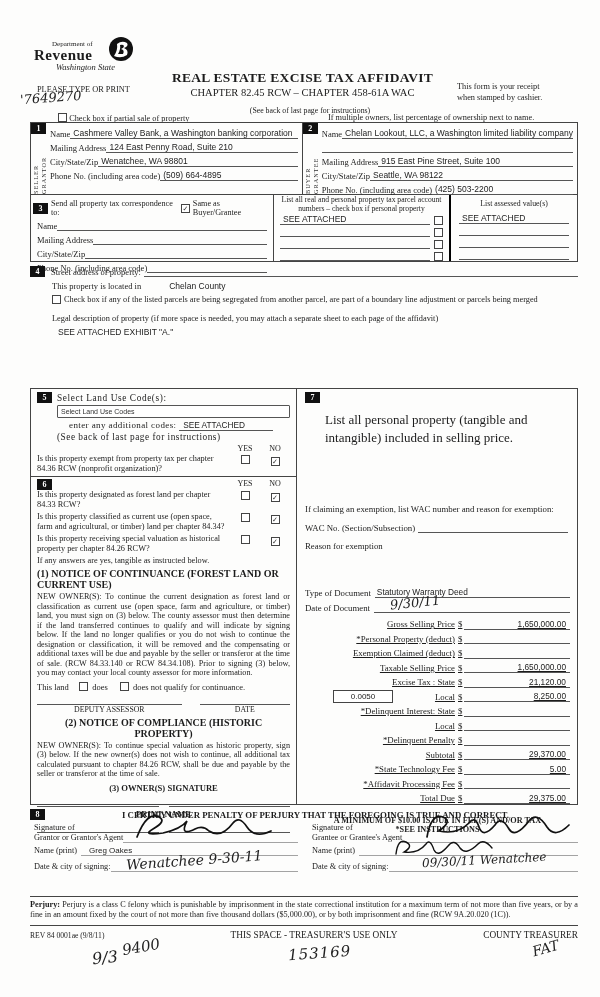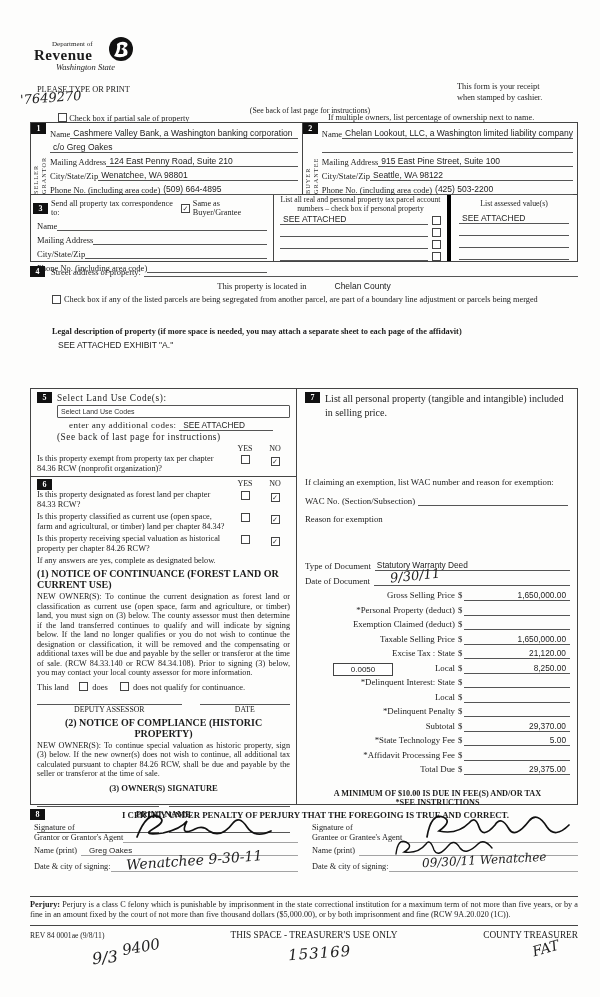--- a/index.html
+++ b/index.html
@@ -60,21 +60,21 @@
   .qtext { flex:1; font-size:8.3px; line-height:1.15; padding-right:4px; }
   .cbcol { width:30px; text-align:center; padding-top:1px; }
   .para { font-size:8.2px; line-height:1.16; text-align:justify; margin-bottom:4px; }
   .ntitle { font-size:10px; font-weight:bold; margin:3px 0 2px 0; }
   .sigline { display:flex; gap:18px; margin-top:12px; }
   .sigline .fl { flex:1; }
   .ulabels { display:flex; gap:18px; font-size:7.8px; }
   .ulabels span:first-child { flex:1.6; text-align:center; }
   .ulabels span:last-child { flex:1; text-align:center; }
   
-  .mrow { display:flex; align-items:flex-start; height:14.5px; position:relative; }
+  .mrow { display:flex; align-items:center; height:14.5px; position:relative;text-decoration:underline; }
   .mlabel { width:150px; text-align:right; font-size:8.8px; white-space:nowrap; }
   .mdollar { padding:0 2px 0 3px; font-size:8.8px; }
   .mline { flex:1; border-bottom:1px solid #555; text-align:right; font-size:8.3px; padding-right:4px; height:11px; }
   .ratebox {
     position:absolute; left:28px; bottom:1px; width:60px; height:13px; border:1px solid #444;
     font:8px/12px "Liberation Sans", sans-serif; text-align:center; background:#fff;
   }
   
   .s8col { padding-top:3px; }
   .slbl { font-size:8.3px; line-height:1.2; white-space:nowrap; }
@@ -91,20 +91,24 @@
     <div class="logo-dept">Department of</div>
     <div class="logo-word">Revenue</div>
     <div class="logo-state">Washington State</div>
     <svg class="logo-mark" viewBox="0 0 26 26">
       <circle cx="13" cy="13" r="12" fill="#111"></circle>
       <path d="M6 20 Q10 14 9 8 Q14 4 19 7 Q21 10 16 12 Q21 14 19 19 Q13 23 6 20 Z" fill="#fdfdfc"></path>
       <path d="M10 18 Q13 13 12 9 Q15 8 16 10 Q16 12 13 13 Q17 14 15 18 Z" fill="#111"></path>
     </svg>
   </div>
 
+  <div class="abs ctr" style="left:145px; top:70px; width:315px;">
+    <div class="title">REAL ESTATE EXCISE TAX AFFIDAVIT</div>
+    <div class="subtitle">CHAPTER 82.45 RCW – CHAPTER 458-61A WAC</div>
+  </div>
 
   <div class="abs" style="left:457px; top:82px; width:125px; font-size:8.3px; line-height:1.3;">
     <div>This form is your receipt</div>
     <div>when stamped by cashier.</div>
   </div>
 
   <div class="abs" style="left:37px; top:85px; font-size:8.3px;">PLEASE TYPE OR PRINT</div>
 
   <div class="abs hw" style="left:20px; top:90px; font-size:13px; transform:rotate(-4deg);">'7649270</div>
 
@@ -122,23 +126,20 @@
       <div style="width:272px; border-right:1px solid #444; display:flex; position:relative;">
         <span class="badge abs" style="left:0; top:0;">1</span>
         <div class="vlabels">
           <span>SELLER</span>
           <span>GRANTOR</span>
         </div>
         <div class="fieldcol">
           <div class="frow">
               <span>Name</span>
               <span class="fl val">Cashmere Valley Bank, a Washington banking corporation</span>
-            </div>
-          <div class="frow">
-              <span class="fl val">c/o Greg Oakes</span>
             </div>
           <div class="frow">
               <span>Mailing Address</span>
               <span class="fl val">124 East Penny Road, Suite 210</span>
             </div>
           <div class="frow">
               <span>City/State/Zip</span>
               <span class="fl val">Wenatchee, WA  98801</span>
             </div>
           <div class="frow">
@@ -196,21 +197,21 @@
           </div>
         <div class="frow" style="margin-left:4px;">
             <span>City/State/Zip</span>
             <span class="fl"></span>
           </div>
         <div class="frow" style="margin-left:4px;">
             <span>Phone No. (including area code)</span>
             <span class="fl"></span>
           </div>
       </div>
-      <div style="width:177px; border-right:4px solid #000000; padding:1px 6px 0 6px;">
+      <div style="width:177px; border-right:2px solid #000000; padding:1px 6px 0 6px;">
         <div class="ctr" style="font-size:7.6px; line-height:1.15;">
           <div>List all real and personal property tax parcel account</div>
           <div>numbers – check box if personal property</div>
         </div>
         <div class="frow" style="height:12px;">
             <span class="fl val grow">SEE ATTACHED</span>
             <span class="cb" style="margin-left:4px;"></span>
           </div>
         <div class="frow" style="height:12px;">
             <span class="fl grow"></span>
@@ -242,29 +243,29 @@
       </div>
     </div>
   </div>
 
   <div class="abs" style="left:30px; top:266px; width:548px;">
     <div class="s4row">
       <span class="badge" style="margin-right:6px;">4</span>
       <span>Street address of property:</span>
       <span class="fl grow" style="margin-left:3px;"></span>
     </div>
-    <div class="s4row" style="margin-top:2px;justify-content:center;">
+    <div class="s4row" style="margin-left:22px; margin-top:2px;">
       <span>This property is located in</span>
       <span class="val" style="margin-left:28px;">Chelan County</span>
     </div>
     <div class="s4row" style="margin-left:22px; margin-top:4px;">
       <span class="cb" style="margin-right:3px;"></span>
       <span style="font-size:8.3px;">Check box if any of the listed parcels are being segregated from another parcel, are part of a boundary line adjustment or parcels being merged</span>
     </div>
-    <div class="s4row" style="margin-left:22px; margin-top:23px;font-weight:bold;">
+    <div class="s4row" style="margin-left:22px; margin-top:10px;">
       <span style="font-size:8.3px;">Legal description of property (if more space is needed, you may attach a separate sheet to each page of the affidavit)</span>
     </div>
     <div class="s4row val" style="margin-left:28px; margin-top:2px;">
       <span>SEE ATTACHED EXHIBIT "A."</span>
     </div>
   </div>
 
   <div class="abs lubox" style="left:30px; top:388px; width:548px; height:417px;">
 
     <div class="lcol">
@@ -305,21 +306,21 @@
         <div class="qrow">
           <span class="qtext">Is this property classified as current use (open space, farm and agricultural, or timber) land per chapter 84.34?</span>
           <span class="cbcol"><span class="cb"></span></span>
           <span class="cbcol"><span class="cb"><i>✓</i></span></span>
         </div>
         <div class="qrow">
           <span class="qtext">Is this property receiving special valuation as historical property per chapter 84.26 RCW?</span>
           <span class="cbcol"><span class="cb"></span></span>
           <span class="cbcol"><span class="cb"><i>✓</i></span></span>
         </div>
-        <div style="font-size:8.3px; margin:2px 0 3px 0;">If any answers are yes, complete as designated below.</div>
+        <div style="font-size:8.3px; margin:2px 0 3px 0;">If any answers are yes, tangible as instructed below.</div>
         <div class="ntitle">(1) NOTICE OF CONTINUANCE  (FOREST LAND OR CURRENT USE)</div>
         <div class="para">NEW OWNER(S): To continue the current designation as forest land or classification as current use (open space, farm and agriculture, or timber) land, you must sign on (3) below. The county assessor must then determine if the land transferred continues to qualify and will indicate by signing below. If the land no longer qualifies or you do not wish to continue the designation or classification, it will be removed and the compensating or additional taxes will be due and payable by the seller or transferor at the time of sale. (RCW 84.33.140 or RCW 84.34.108). Prior to signing (3) below, you may contact your local county assessor for more information.</div>
         <div style="font-size:8.5px; margin-top:2px;">
           <span>This land</span>
           <span class="cb" style="margin:0 2px 0 8px;"></span>
           <span>does</span>
           <span class="cb" style="margin:0 2px 0 10px;"></span>
           <span>does not qualify for continuance.</span>
         </div>
         <div class="sigline">
@@ -341,21 +342,21 @@
         <div class="sigline" style="gap:10px; margin-top:13px;">
           <span class="fl grow"></span>
           <span class="fl grow"></span>
         </div>
       </div>
     </div>
 
     <div class="rcol">
       <div style="display:flex; gap:5px;">
         <span class="badge">7</span>
-        <span style="font-size:10px; line-height:1.35; width:245px;">List all  personal property (tangible and intangible) included in selling price.</span>
+        <span style="font-size:13px; line-height:1.35; width:245px;margin-top:19px;">List all  personal property (tangible and intangible) included in selling price.</span>
       </div>
       <div style="height:58px;"></div>
       <div style="font-size:8.8px;">If claiming an exemption, list WAC number and reason for exemption:</div>
       <div class="row" style="margin-top:9px; font-size:8.8px;">
         <span>WAC No. (Section/Subsection)</span>
         <span class="fl" style="width:150px; margin-left:3px;"></span>
       </div>
       <div style="font-size:8.8px; margin-top:8px;">Reason for exemption</div>
       <div style="height:36px;"></div>
       <div class="row" style="font-size:8.8px;">

